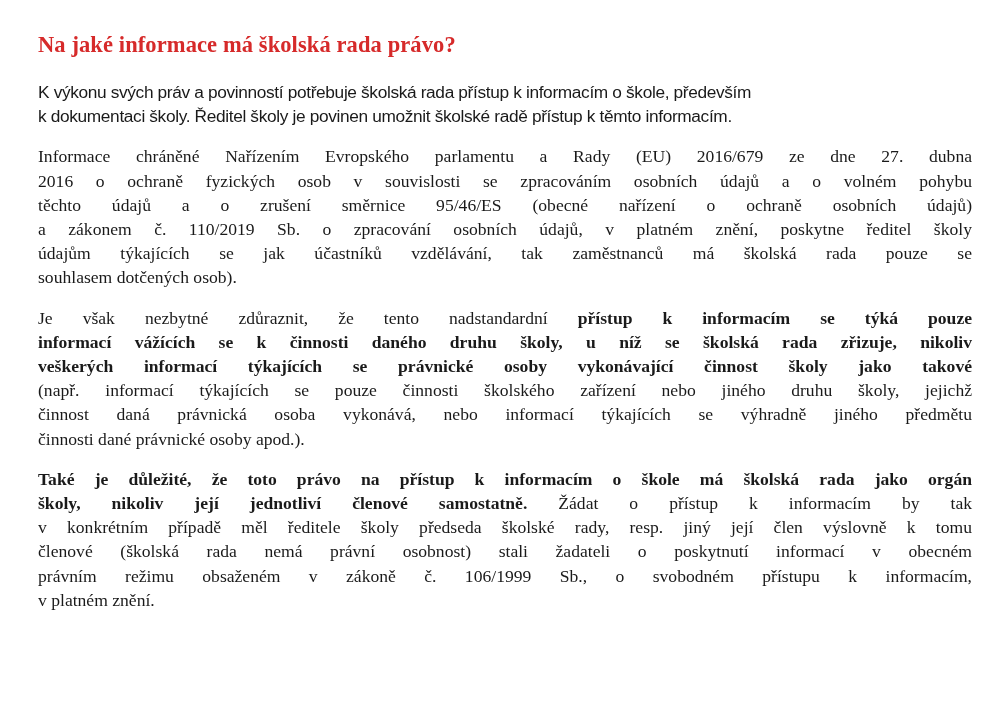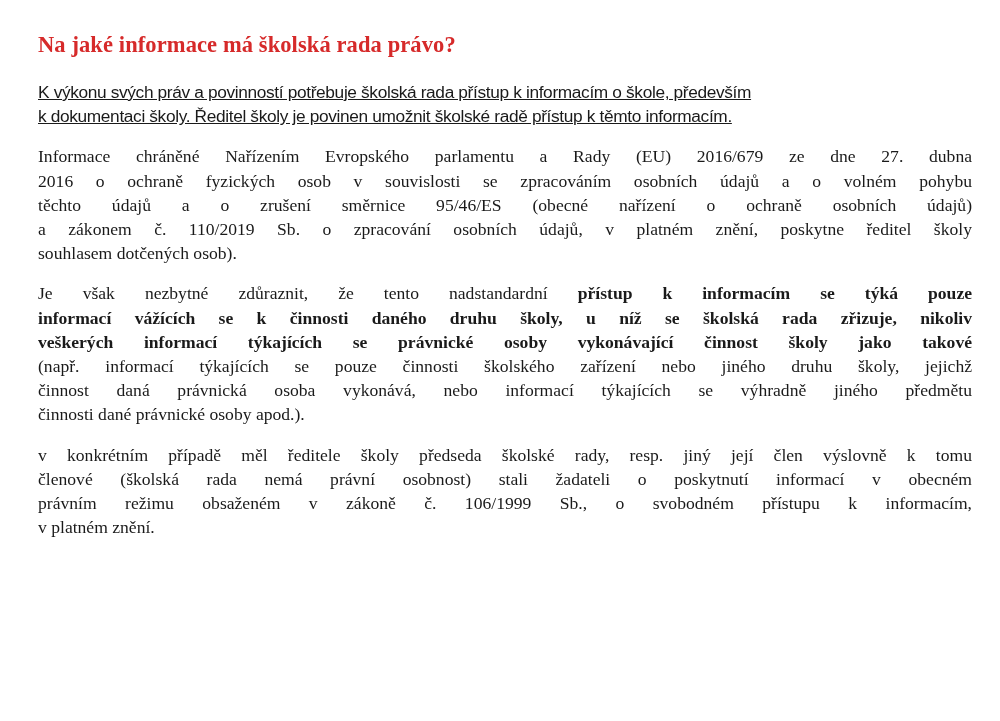--- a/index.html
+++ b/index.html
@@ -2,52 +2,55 @@
 <html><head>
 <meta charset="utf-8">
 <style>
   html, body { margin: 0; padding: 0; background: #ffffff; }
   body { width: 1000px; height: 721px; overflow: hidden; position: relative; }
   .page { position: absolute; left: 38px; top: 30px; width: 934px; color: #1a1a1a;
           font-family: "Liberation Sans", sans-serif; }
   .title { font-size: 22.5px; font-weight: bold; color: #d62a2a; margin: 0 0 20px 0; line-height: 30px; letter-spacing: 0.1px; font-family: Liberation Serif, serif; }
   .para { font-size: 17.6px; line-height: 24.2px; margin: 0 0 16px 0; text-align: justify; }
   .p1 { font-size: 17.3px; letter-spacing: -0.35px; text-align: left; }
-  .p1 span { display: block; white-space: nowrap; text-decoration: underline; }
+  .p1 span { display: block; white-space: nowrap; }
   .b { font-weight: bold; }
   .line { display: block; text-align: justify; text-align-last: justify; white-space: normal; font-family: Liberation Serif, serif; }
   .line.last { text-align-last: left; }
 </style>
 </head>
 <body>
 
 <div class="page">
   <h1 class="title">Na jaké informace má školská rada právo?</h1>
 
   <div class="para p1">
     <span>K výkonu svých práv a povinností potřebuje školská rada přístup k informacím o škole, především</span>
     <span>k dokumentaci školy. Ředitel školy je povinen umožnit školské radě přístup k těmto informacím.</span>
   </div>
 
   <div class="para">
     <span class="line">Informace chráněné Nařízením Evropského parlamentu a Rady (EU) 2016/679 ze dne 27. dubna</span>
     <span class="line">2016 o ochraně fyzických osob v souvislosti se zpracováním osobních údajů a o volném pohybu</span>
     <span class="line">těchto údajů a o zrušení směrnice 95/46/ES (obecné nařízení o ochraně osobních údajů)</span>
     <span class="line">a zákonem č. 110/2019 Sb. o zpracování osobních údajů, v platném znění, poskytne ředitel školy</span>
+    <span class="line">údajům týkajících se jak účastníků vzdělávání, tak zaměstnanců má školská rada pouze se</span>
     <span class="line last">souhlasem dotčených osob).</span>
   </div>
 
   <div class="para">
     <span class="line"><span>Je však nezbytné zdůraznit, že tento nadstandardní </span><span class="b">přístup k informacím se týká pouze</span></span>
     <span class="line b">informací vážících se k činnosti daného druhu školy, u níž se školská rada zřizuje, nikoliv</span>
     <span class="line b">veškerých informací týkajících se právnické osoby vykonávající činnost školy jako takové</span>
     <span class="line">(např. informací týkajících se pouze činnosti školského zařízení nebo jiného druhu školy, jejichž</span>
     <span class="line">činnost daná právnická osoba vykonává, nebo informací týkajících se výhradně jiného předmětu</span>
     <span class="line last">činnosti dané právnické osoby apod.).</span>
   </div>
 
   <div class="para">
+    <span class="line b">Také je důležité, že toto právo na přístup k informacím o škole má školská rada jako orgán</span>
+    <span class="line"><span class="b">školy, nikoliv její jednotliví členové samostatně.</span><span> Žádat o přístup k informacím by tak</span></span>
     <span class="line">v konkrétním případě měl ředitele školy předseda školské rady, resp. jiný její člen výslovně k tomu</span>
     <span class="line">členové (školská rada nemá právní osobnost) stali žadateli o poskytnutí informací v obecném</span>
     <span class="line">právním režimu obsaženém v zákoně č. 106/1999 Sb., o svobodném přístupu k informacím,</span>
     <span class="line last">v platném znění.</span>
   </div>
 </div>
 
 </body></html>

